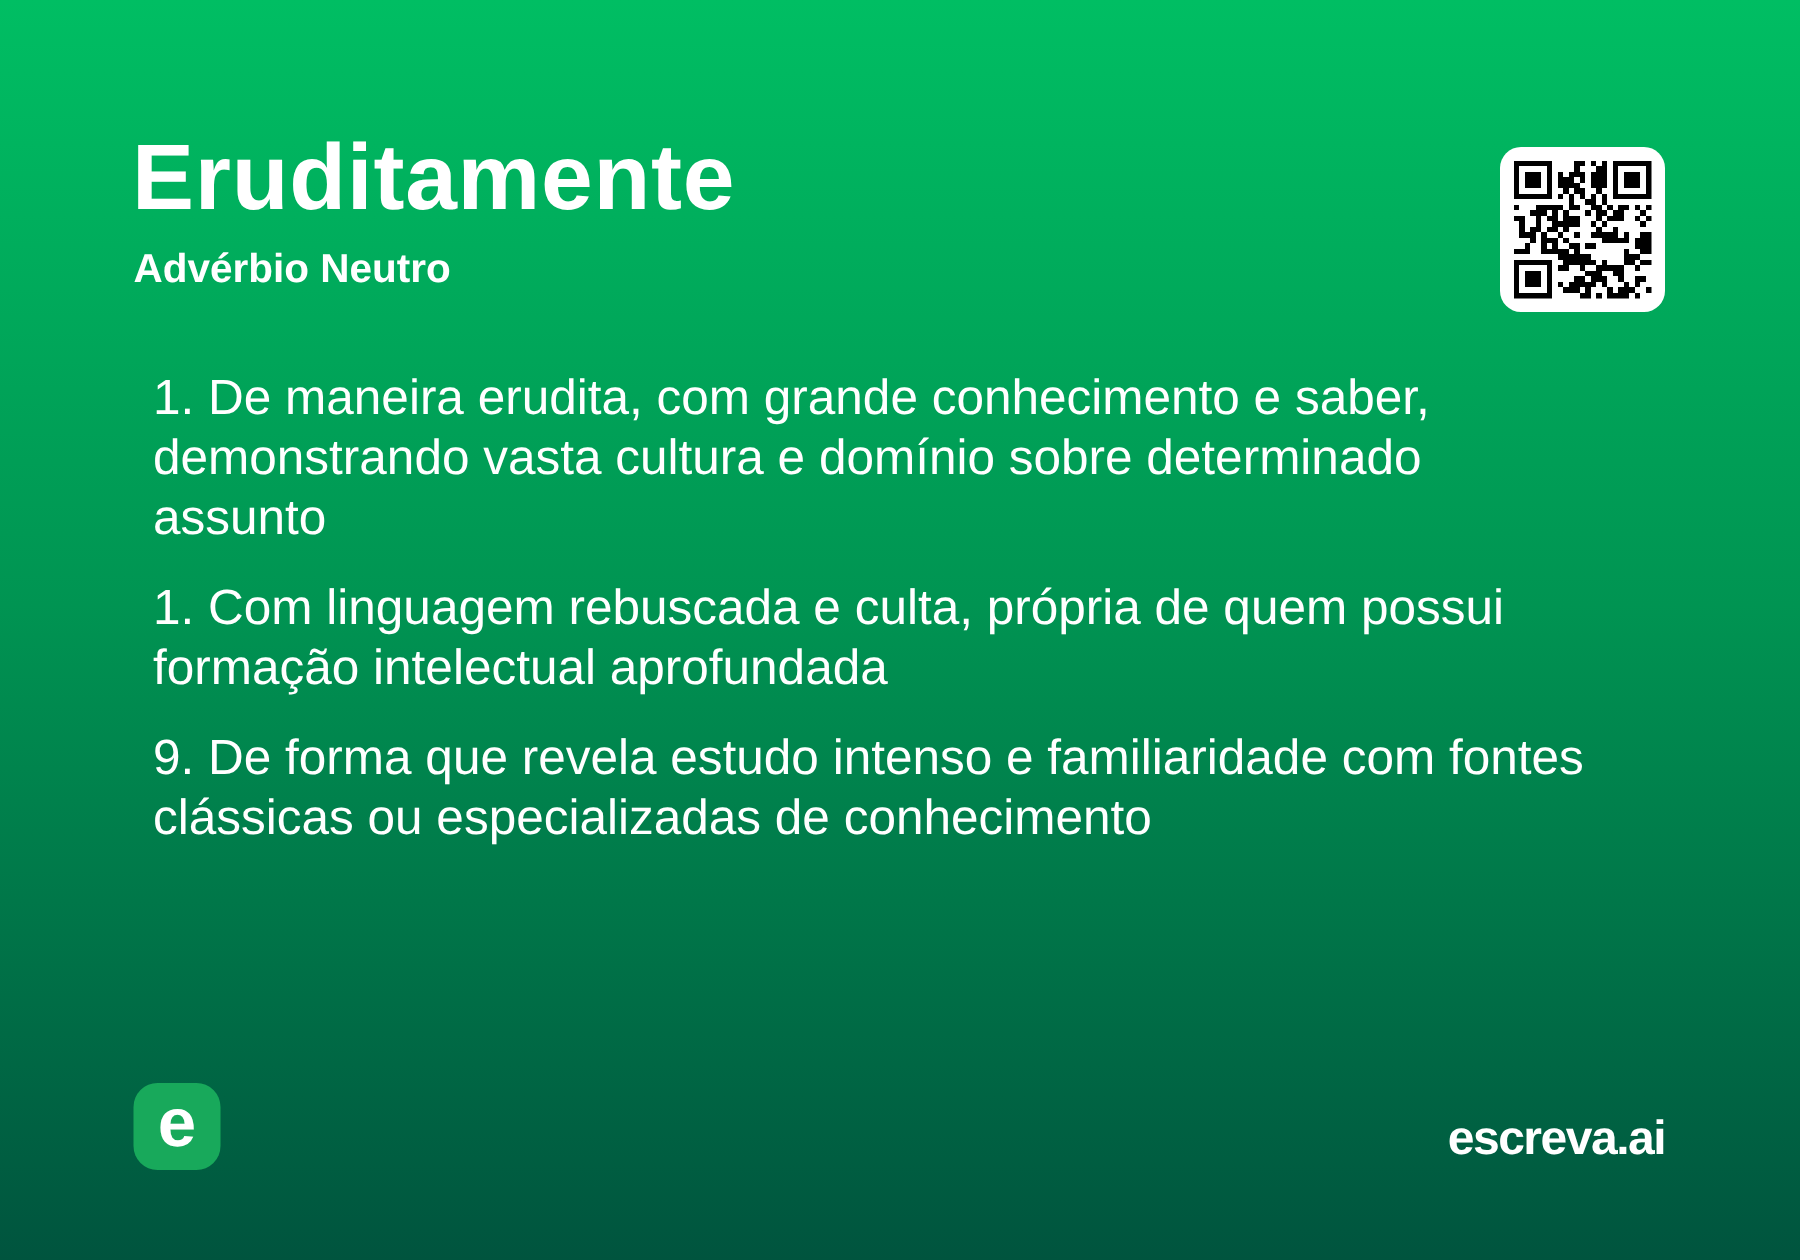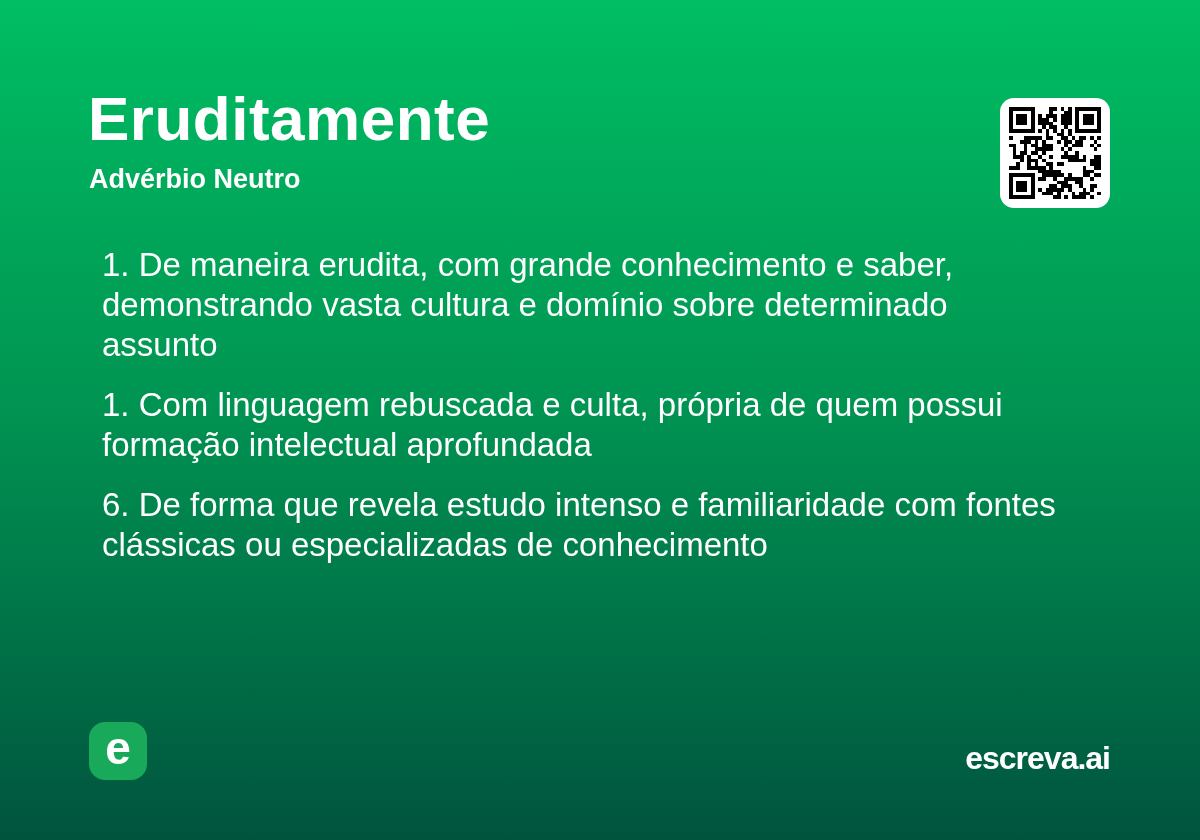--- a/index.html
+++ b/index.html
@@ -414,21 +414,21 @@
           <rect x="19" y="24" width="1" height="1"></rect>
           <rect x="20" y="24" width="1" height="1"></rect>
           <rect x="22" y="24" width="1" height="1"></rect>
         </g>
       </svg>
   </div>
 
   <div class="defs">
     <p>1. De maneira erudita, com grande conhecimento e saber, demonstrando vasta cultura e domínio sobre determinado assunto</p>
     <p>1. Com linguagem rebuscada e culta, própria de quem possui formação intelectual aprofundada</p>
-    <p>6. De forma que revela estudo intenso e familiaridade com fontes clássicas ou especializadas de conhecimento</p>
+    <p>9. De forma que revela estudo intenso e familiaridade com fontes clássicas ou especializadas de conhecimento</p>
   </div>
 
   <div class="logo-badge">
     <span>e</span>
   </div>
 
   <div class="brand">escreva.ai</div>
 
 </div>
 

